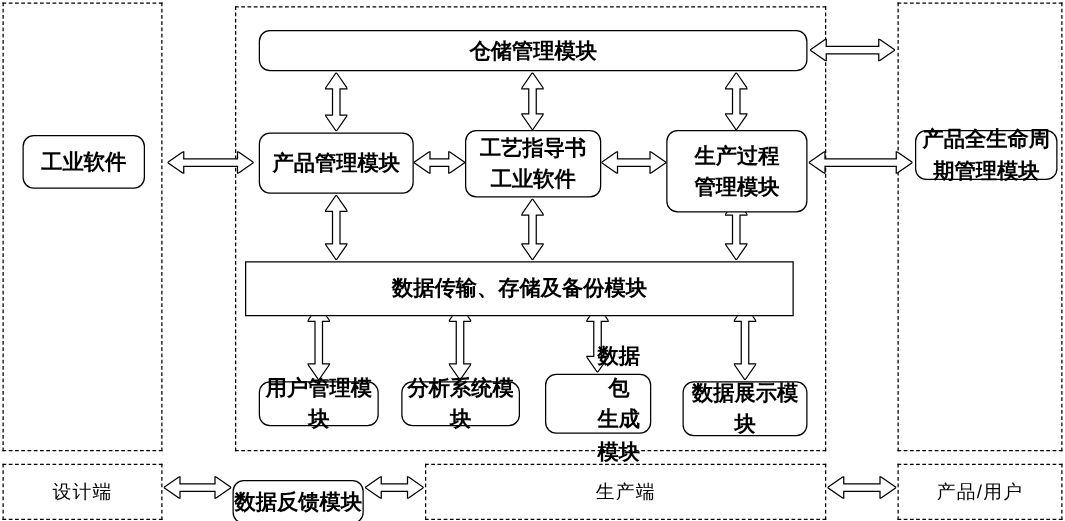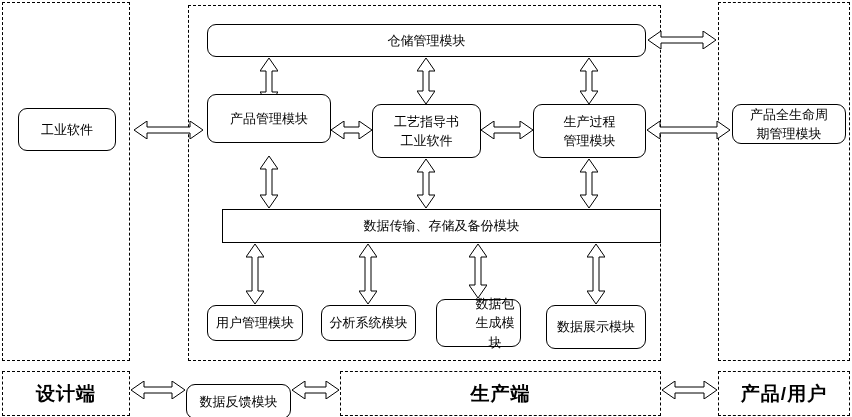--- a/index.html
+++ b/index.html
@@ -20,34 +20,34 @@
     border: 1px dashed #000;
     background: transparent;
     z-index: 1;
   }
   .region.flexcenter {
     display: flex;
     align-items: center;
     justify-content: center;
   }
   .rlabel {
-    font-weight: 700;
-    font-size: 19px;
+    font-weight: 400;
+    font-size: 15px;
     letter-spacing: 1px;
   }
   .box {
     position: absolute;
     border: 1px solid #000;
     background: #fff;
     display: flex;
     align-items: center;
     justify-content: center;
     text-align: center;
-    font-weight: 400;
-    font-size: 13px;
+    font-weight: 700;
+    font-size: 17px;
     line-height: 1.5;
     white-space: pre-line;
     z-index: 3;
   }
   .rounded { border-radius: 9px; }
   .arrow { position: absolute; z-index: 2; }
   .arrow svg { display: block; }
   .arrow polygon { fill: #ffffff; stroke: #000000; stroke-width: 1; }
 </style>
 </head>
@@ -162,35 +162,35 @@
     </div>
 
   <div class="box rounded" style="left:18px; top:108px; width:98px; height:43px;">
     <span>工业软件</span>
   </div>
 
   <div class="box rounded" style="left:207px; top:24px; width:439px; height:33px;">
     <span>仓储管理模块</span>
   </div>
 
-  <div class="box rounded" style="left:207px; top:94px; width:124px; height:49px;">
+  <div class="box rounded" style="left:207px; top:106px; width:124px; height:49px;">
     <span>产品管理模块</span>
   </div>
 
   <div class="box rounded" style="left:372px; top:104px; width:109px; height:54px;">
     <span>工艺指导书
 工业软件</span>
   </div>
 
-  <div class="box rounded" style="left:533px; top:104px; width:113px; height:54px;">
+  <div class="box rounded" style="left:533px; top:104px; width:113px; height:66px;">
     <span>生产过程
 管理模块</span>
   </div>
 
-  <div class="box" style="left:222px; top:209px; width:439px; height:34px;">
+  <div class="box" style="left:196px; top:209px; width:439px; height:44px;">
     <span>数据传输、存储及备份模块</span>
   </div>
 
   <div class="box rounded" style="left:207px; top:305px; width:96px; height:36px;">
     <span>用户管理模块</span>
   </div>
 
   <div class="box rounded" style="left:321px; top:305px; width:95px; height:36px;">
     <span>分析系统模块</span>
   </div>

